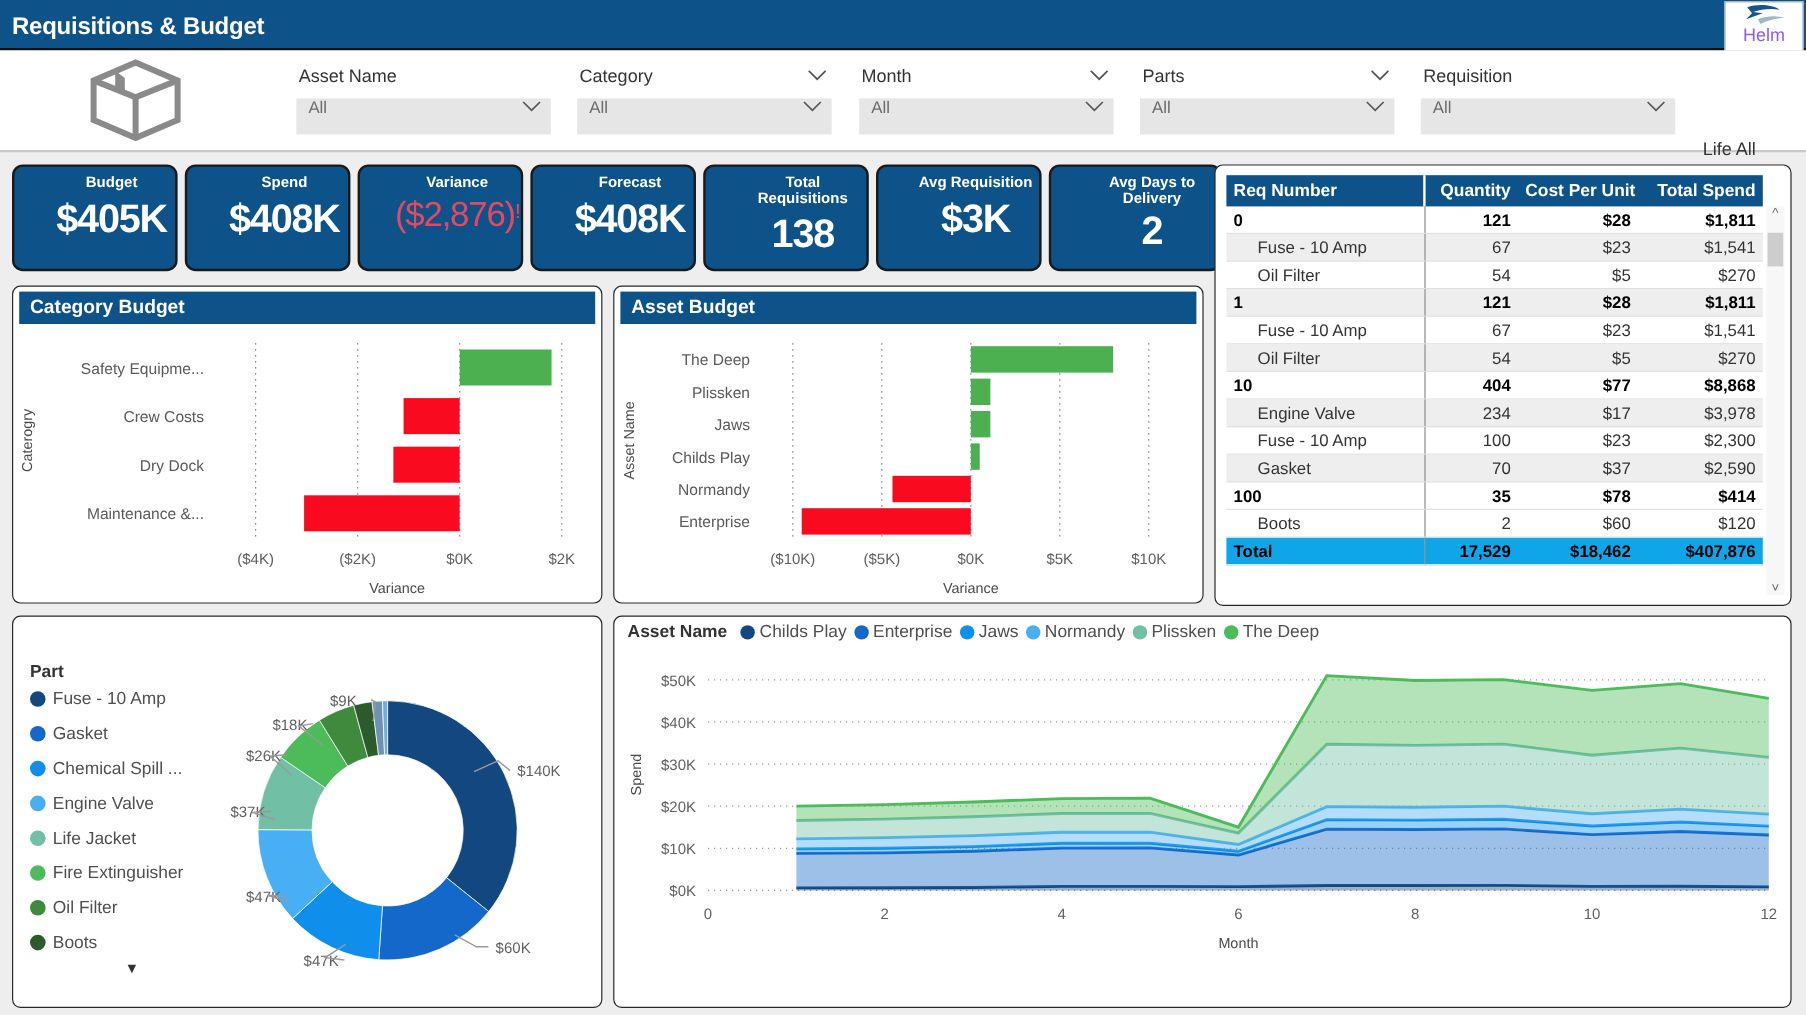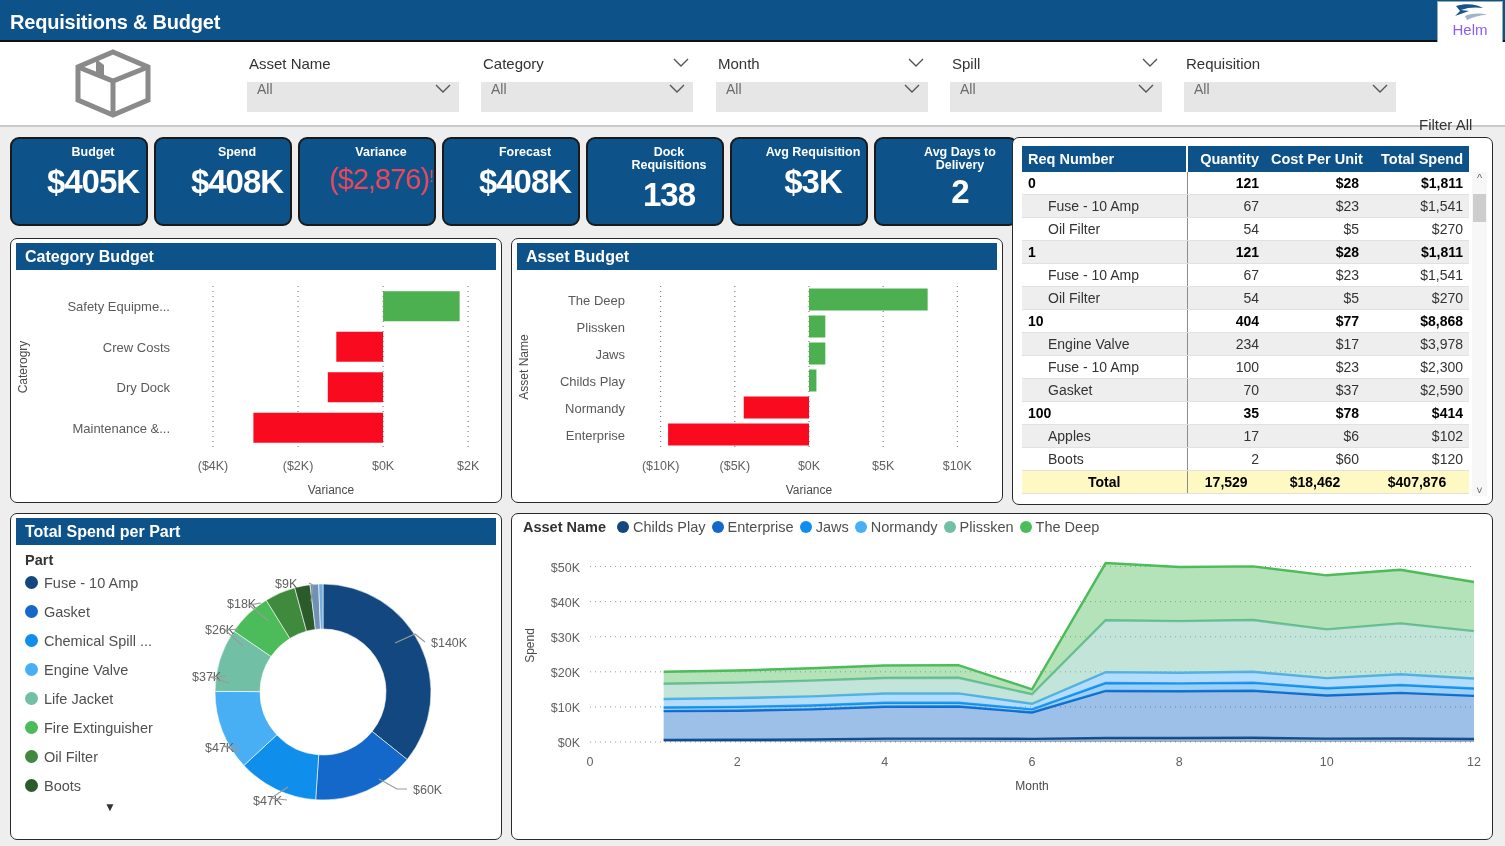--- a/index.html
+++ b/index.html
@@ -83,21 +83,21 @@
     background:#0d5289; color:#fff; font-weight:bold; font-size:14.5px;
     padding:5px 6px; text-align:right; white-space:nowrap;
   }
   .tbl th.first{ text-align:left; border-right:2px solid #fff;}
   .tbl td{ padding:3px 6px; text-align:right; color:#333; white-space:nowrap;}
   .tbl td.first{ text-align:left; border-right:1.5px solid #8c8c8c; }
   .tbl tr.alt td{ background:#eeeeee; }
   .tbl tr.grp td{ font-weight:bold; color:#000; }
   .tbl tr.grp td.first{ padding-left:6px; }
   .tbl td.child{ padding-left:26px; }
-  .tbl tr.tot td{ font-weight:bold; color:#000; border-top:1px solid #9a9a9a; background:#fef9c3;text-align:center;}
+  .tbl tr.tot td{ font-weight:bold; color:#000; border-top:1px solid #9a9a9a; background:#0ea5e9;}
   .tbl tr td { border-bottom:1px solid #e1e1e1; }
   .scroll-col{
     position:absolute; right:5px; top:34px; width:15px; bottom:8px;
     background:#f7f7f7;
   }
   .scroll-thumb{ position:absolute; top:22px; left:1px; width:13px; height:28px; background:#cdcdcd;}
   .scroll-arrow{ position:absolute; left:0; width:15px; text-align:center; font-size:11px; color:#666;}
   
   .legend-title{ font-size:14.5px; font-weight:bold; color:#333; }
   .legend-row{ display:flex; align-items:center; gap:6px; height:29px; }
@@ -170,21 +170,21 @@
     <div class="slicer-box">
       <span class="slicer-val">All</span>
       <svg width="16" height="10" viewBox="0 0 16 10">
           <path d="M1 1 L8 8 L15 1" fill="none" stroke="#555" stroke-width="1.4"></path>
         </svg>
     </div>
   </div>
 
   <div class="slicer" style="left:950px; width:212px;">
     <div class="slicer-head">
-      <span class="slicer-title">Spill</span>
+      <span class="slicer-title">Parts</span>
       <svg width="16" height="10" viewBox="0 0 16 10">
           <path d="M1 1 L8 8 L15 1" fill="none" stroke="#555" stroke-width="1.4"></path>
         </svg>
     </div>
     <div class="slicer-box">
       <span class="slicer-val">All</span>
       <svg width="16" height="10" viewBox="0 0 16 10">
           <path d="M1 1 L8 8 L15 1" fill="none" stroke="#555" stroke-width="1.4"></path>
         </svg>
     </div>
@@ -195,41 +195,41 @@
       <span class="slicer-title">Requisition</span>
     </div>
     <div class="slicer-box">
       <span class="slicer-val">All</span>
       <svg width="16" height="10" viewBox="0 0 16 10">
           <path d="M1 1 L8 8 L15 1" fill="none" stroke="#555" stroke-width="1.4"></path>
         </svg>
     </div>
   </div>
 
-  <div class="clear-all">Filter All</div>
+  <div class="clear-all">Life All</div>
 </div>
 
 <div class="kpi" style="left:10px; top:137px; width:138px; height:89px;">
   <div class="kpi-label">Budget</div>
   <div class="kpi-value">$405K</div>
 </div>
 <div class="kpi" style="left:154px; top:137px; width:138px; height:89px;">
   <div class="kpi-label">Spend</div>
   <div class="kpi-value">$408K</div>
 </div>
 <div class="kpi" style="left:298px; top:137px; width:138px; height:89px;">
   <div class="kpi-label">Variance</div>
   <div class="kpi-value neg"><span>($2,876)</span><span class="bang">!</span></div>
 </div>
 <div class="kpi" style="left:442px; top:137px; width:138px; height:89px;">
   <div class="kpi-label">Forecast</div>
   <div class="kpi-value">$408K</div>
 </div>
 <div class="kpi" style="left:586px; top:137px; width:138px; height:89px;">
-  <div class="kpi-label">Dock Requisitions</div>
+  <div class="kpi-label">Total Requisitions</div>
   <div class="kpi-value">138</div>
 </div>
 <div class="kpi" style="left:730px; top:137px; width:138px; height:89px;">
   <div class="kpi-label">Avg Requisition</div>
   <div class="kpi-value">$3K</div>
 </div>
 <div class="kpi" style="left:874px; top:137px; width:144px; height:89px;">
   <div class="kpi-label">Avg Days to Delivery</div>
   <div class="kpi-value" style="margin-top:1px;">2</div>
 </div>
@@ -310,26 +310,20 @@
             <td class="first child">Gasket</td>
             <td>70</td>
             <td>$37</td>
             <td>$2,590</td>
           </tr>
           <tr class="grp">
             <td class="first">100</td>
             <td>35</td>
             <td>$78</td>
             <td>$414</td>
-          </tr>
-          <tr class=" alt">
-            <td class="first child">Apples</td>
-            <td>17</td>
-            <td>$6</td>
-            <td>$102</td>
           </tr>
           <tr>
             <td class="first child">Boots</td>
             <td>2</td>
             <td>$60</td>
             <td>$120</td>
           </tr>
           <tr class="tot">
             <td class="first">Total</td>
             <td>17,529</td>
@@ -394,21 +388,20 @@
       <rect x="231.74576271186442" y="126.5" width="65.25423728813558" height="22" fill="#FA0A1E"></rect>
       <text x="113" y="142.5" text-anchor="end" class="cat-lbl">Normandy</text>
       <rect x="156.11016949152543" y="153.5" width="140.88983050847457" height="22" fill="#FA0A1E"></rect>
       <text x="113" y="169.5" text-anchor="end" class="cat-lbl">Enterprise</text>
       <text x="297" y="224" text-anchor="middle" class="axis-title">Variance</text>
       <text x="16" y="97" text-anchor="middle" class="axis-title" transform="rotate(-90 16 97)">Asset Name</text>
     </svg>
 </div>
 
 <div class="panel" style="left:10px; top:513px; width:492px; height:327px;">
-  <div class="panel-head">Total Spend per Part</div>
   <div style="position:absolute; left:14px; top:38px; width:170px;">
     <div class="legend-title">Part</div>
     <div id="donut-legend-rows">
         <div class="legend-row">
           <span class="legend-dot" style="background: rgb(18, 71, 127);"></span>
           <span class="legend-text">Fuse - 10 Amp</span>
         </div>
         <div class="legend-row">
           <span class="legend-dot" style="background: rgb(19, 104, 201);"></span>
           <span class="legend-text">Gasket</span>

